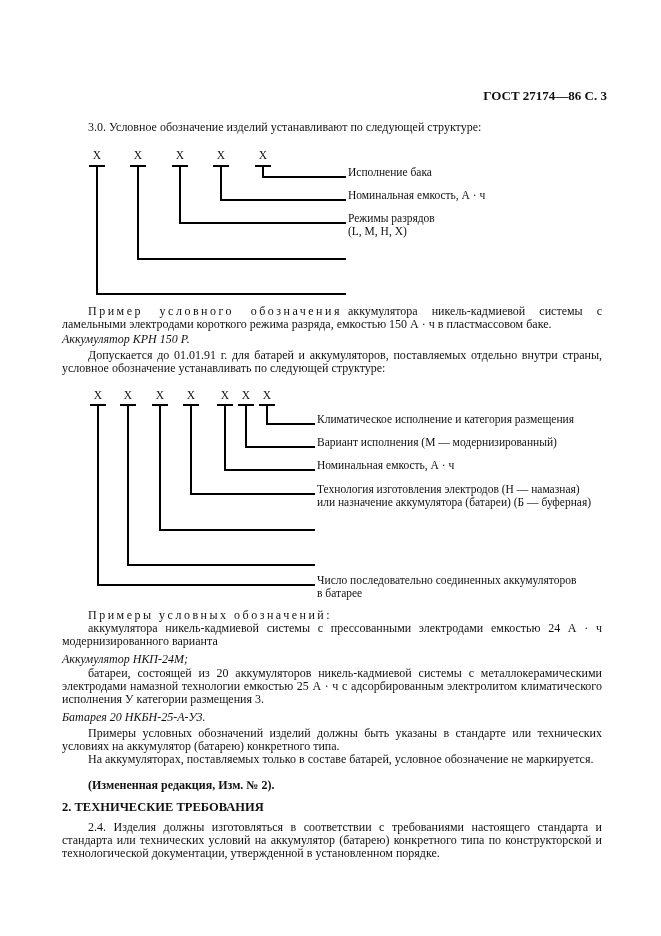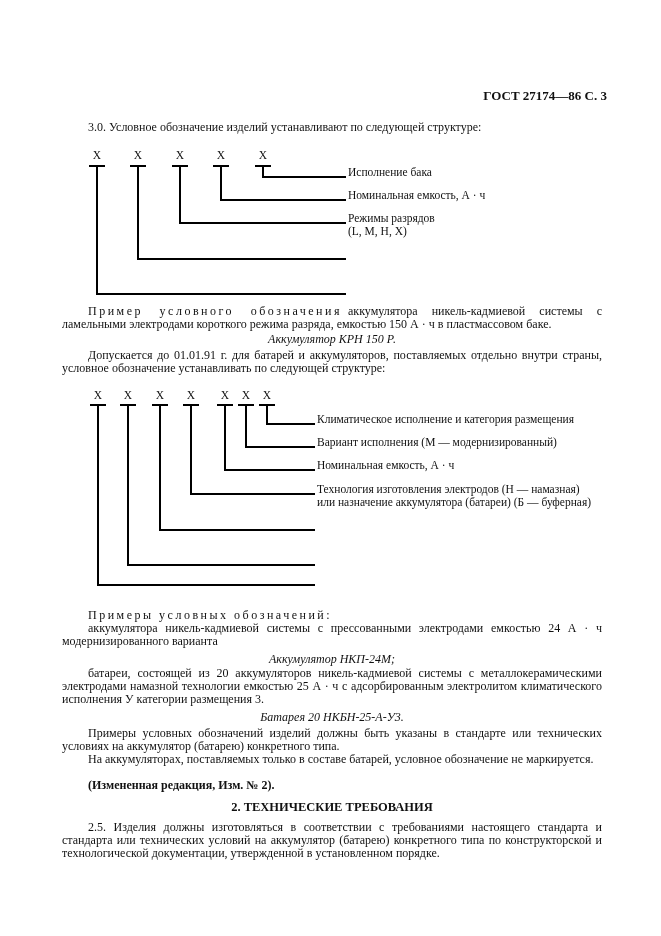--- a/index.html
+++ b/index.html
@@ -7,21 +7,21 @@
   .page {
     position:relative; width:661px; height:936px; background:#ffffff;
     font-family:"Liberation Serif","DejaVu Serif",serif;
     font-size:12px; line-height:13.2px; color:#111;
     overflow:hidden;
   }
   .abs { position:absolute;margin-top:41px; }
   .body-block { left:62px; width:540px; text-align:justify; }
   .indent { text-indent:26px; }
   .razr { letter-spacing:2.5px; margin-right:6px; }
-  .center-line { left:62px; width:540px; text-align:center; }
+  .center-line { left:62px; width:540px; text-align:left; }
   .ital { font-style:italic; }
   .bold { font-weight:bold; }
   .hdr { font-weight:bold; font-size:13px; }
   
   .diag { left:0; width:661px; }
   .xsym { position:absolute; top:0; transform:translateX(-50%); font-size:11.5px; line-height:12px; }
   .xund { position:absolute; height:2px; background:#000; }
   .vln  { position:absolute; width:2px; background:#000; }
   .hln  { position:absolute; height:2px; background:#000; }
   .dlbl { position:absolute; white-space:pre; font-size:11.5px; line-height:13px; }
@@ -107,20 +107,22 @@
     <div class="hln" style="left:190px; top:104px; width:125px;"></div>
     <div class="hln" style="left:224px; top:80px;  width:91px;"></div>
     <div class="hln" style="left:245px; top:57px;  width:70px;"></div>
     <div class="hln" style="left:266px; top:34px;  width:49px;"></div>
 
     <div class="dlbl" style="left:317px; top:24px;">Климатическое исполнение и категория размещения</div>
     <div class="dlbl" style="left:317px; top:47px;">Вариант исполнения (М — модернизированный)</div>
     <div class="dlbl" style="left:317px; top:70px;">Номинальная емкость, А · ч</div>
     <div class="dlbl" style="left:317px; top:94px;">Технология изготовления электродов (Н — намазная)
 или назначение аккумулятора (батареи) (Б — буферная)</div>
+    <div class="dlbl" style="left:317px; top:185px;">Число последовательно соединенных аккумуляторов
+в батарее</div>
   </div>
 
   <div class="abs body-block" style="top:568px;">
     <span class="razr" style="margin-left:26px;">Примеры условных обозначений:</span>
   </div>
 
   <div class="abs body-block indent" style="top:581px;">аккумулятора никель-кадмиевой системы с прессованными электродами емкостью 24 А · ч модернизированного варианта</div>
 
   <div class="abs center-line ital" style="top:612px;">Аккумулятор НКП-24М;</div>
 
@@ -129,15 +131,15 @@
   <div class="abs center-line ital" style="top:670px;">Батарея 20 НКБН-25-А-У3.</div>
 
   <div class="abs body-block indent" style="top:686px;">Примеры условных обозначений изделий должны быть указаны в стандарте или технических условиях на аккумулятор (батарею) конкретного типа.</div>
 
   <div class="abs body-block indent" style="top:712px;">На аккумуляторах, поставляемых только в составе батарей, условное обозначение не маркируется.</div>
 
   <div class="abs body-block indent bold" style="top:738px;">(Измененная редакция, Изм. № 2).</div>
 
   <div class="abs center-line bold" style="top:760px; font-size:12.5px;">2. ТЕХНИЧЕСКИЕ ТРЕБОВАНИЯ</div>
 
-  <div class="abs body-block indent" style="top:780px;">2.5. Изделия должны изготовляться в соответствии с требованиями настоящего стандарта и стандарта или технических условий на аккумулятор (батарею) конкретного типа по конструкторской и технологической документации, утвержденной в установленном порядке.</div>
+  <div class="abs body-block indent" style="top:780px;">2.4. Изделия должны изготовляться в соответствии с требованиями настоящего стандарта и стандарта или технических условий на аккумулятор (батарею) конкретного типа по конструкторской и технологической документации, утвержденной в установленном порядке.</div>
 
 </div>
 
 </body></html>

